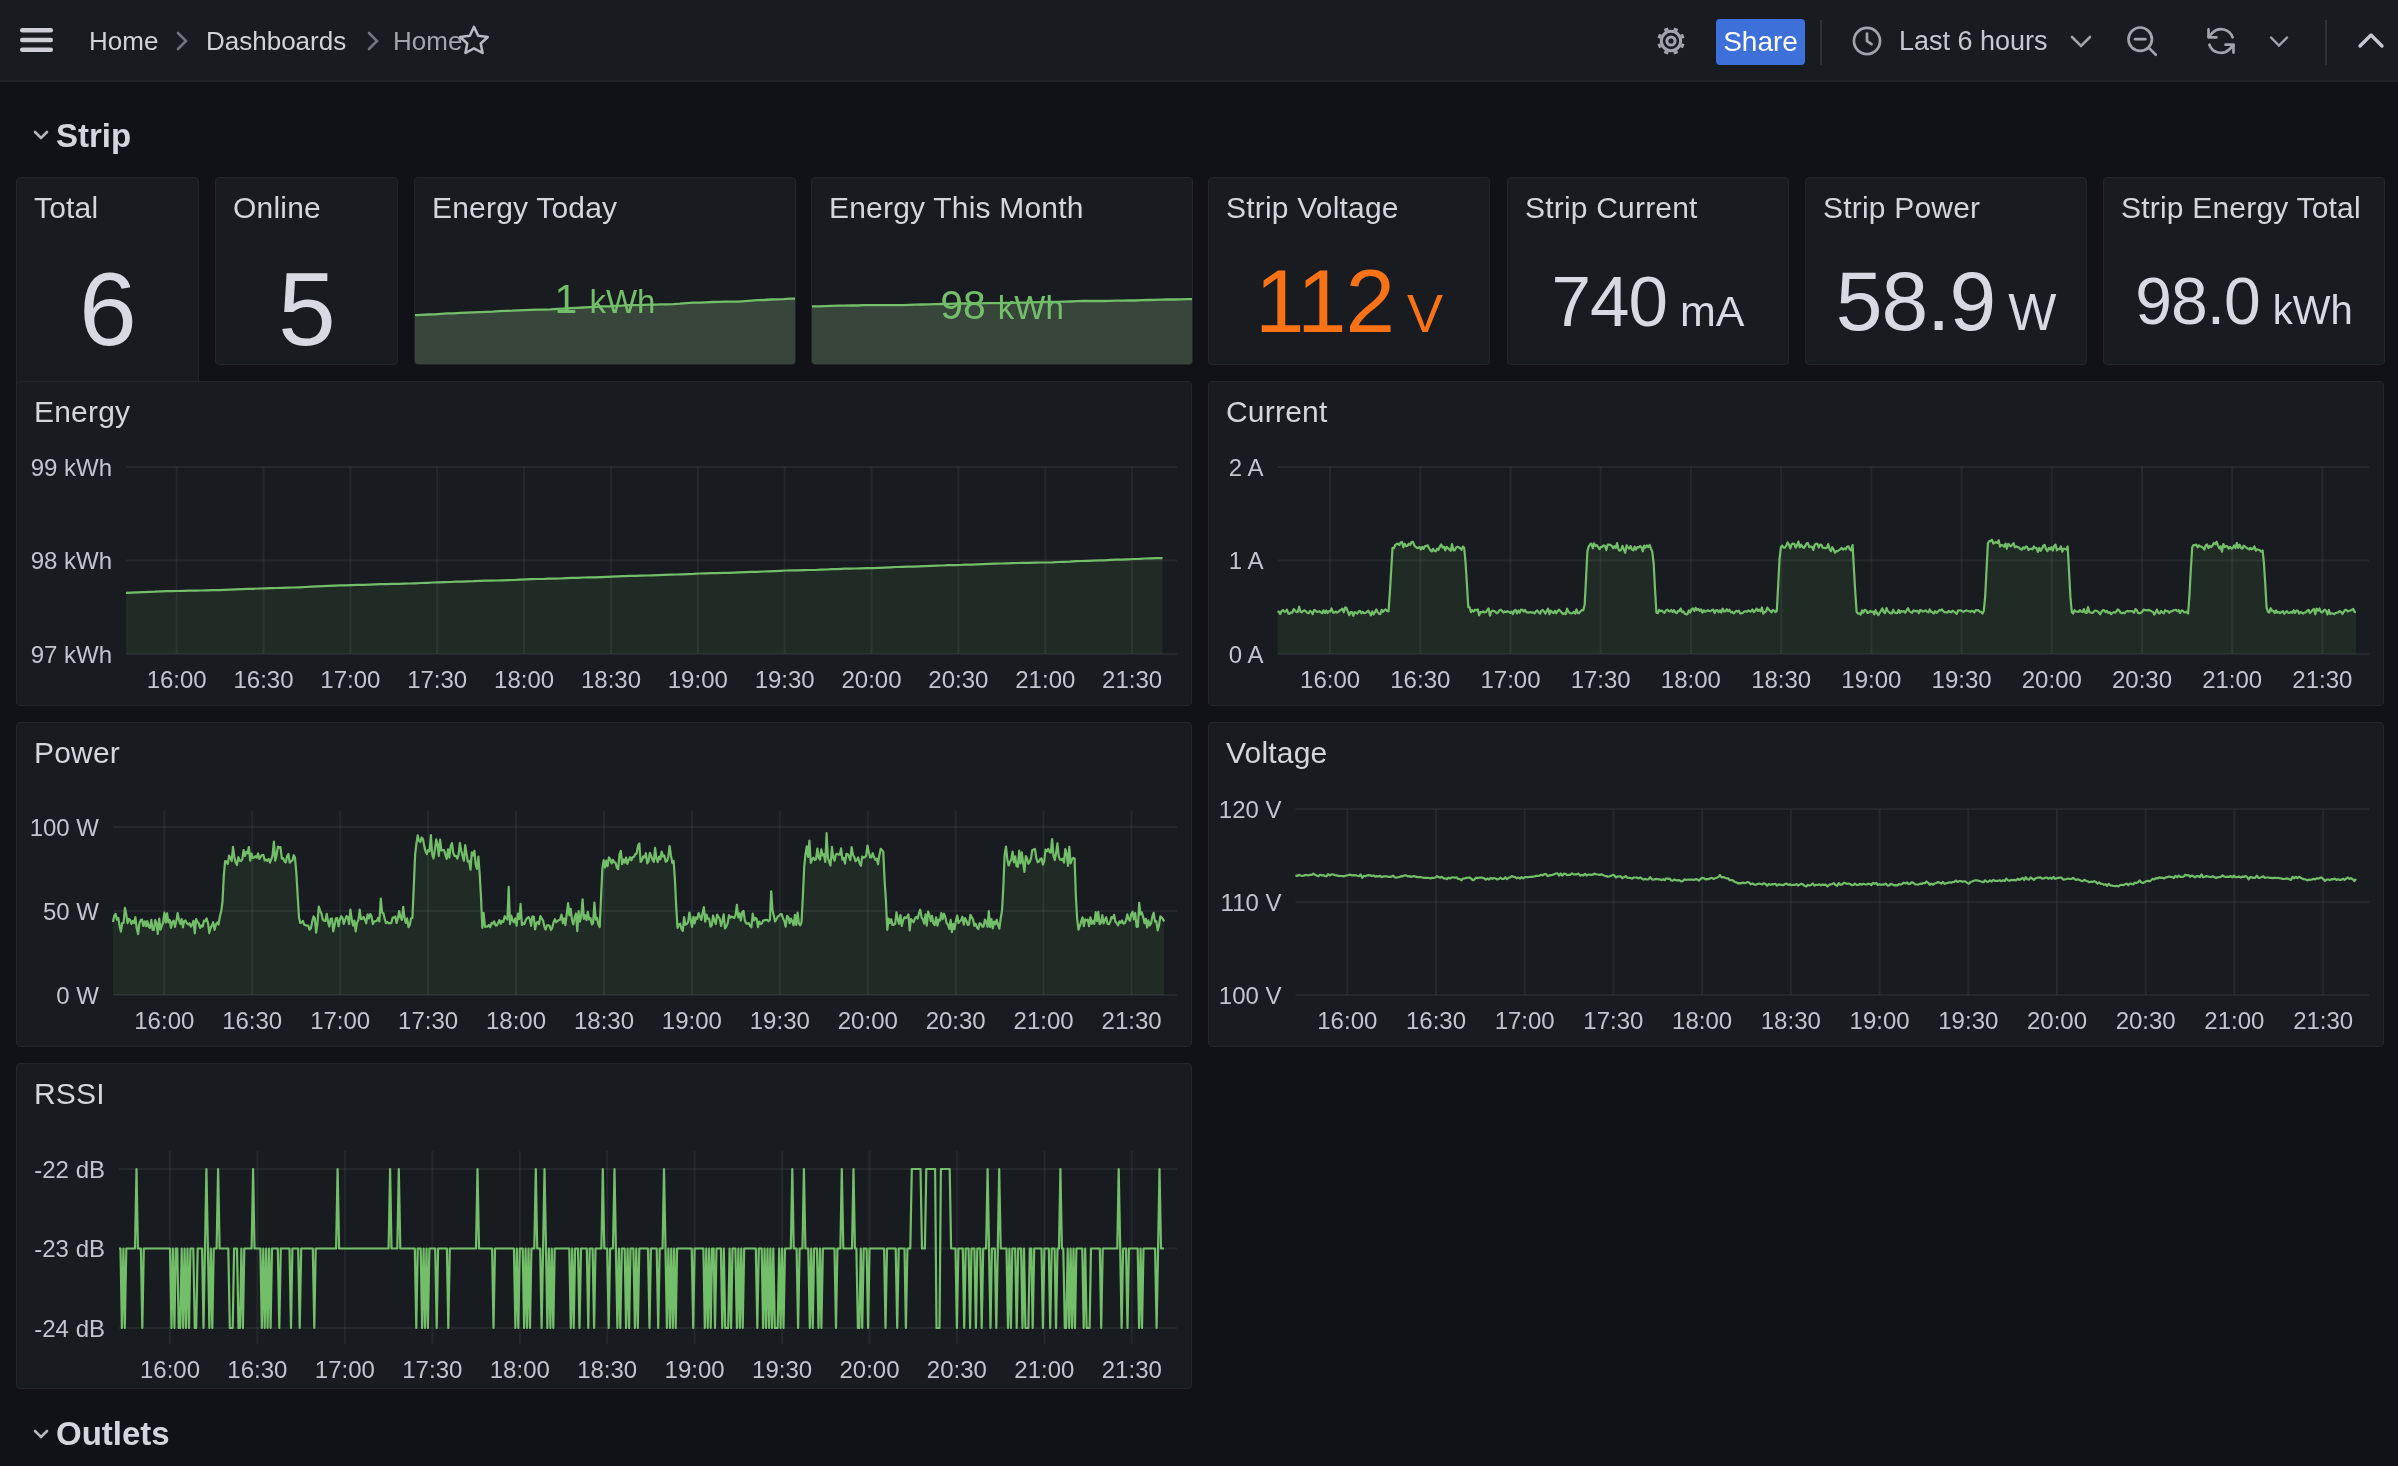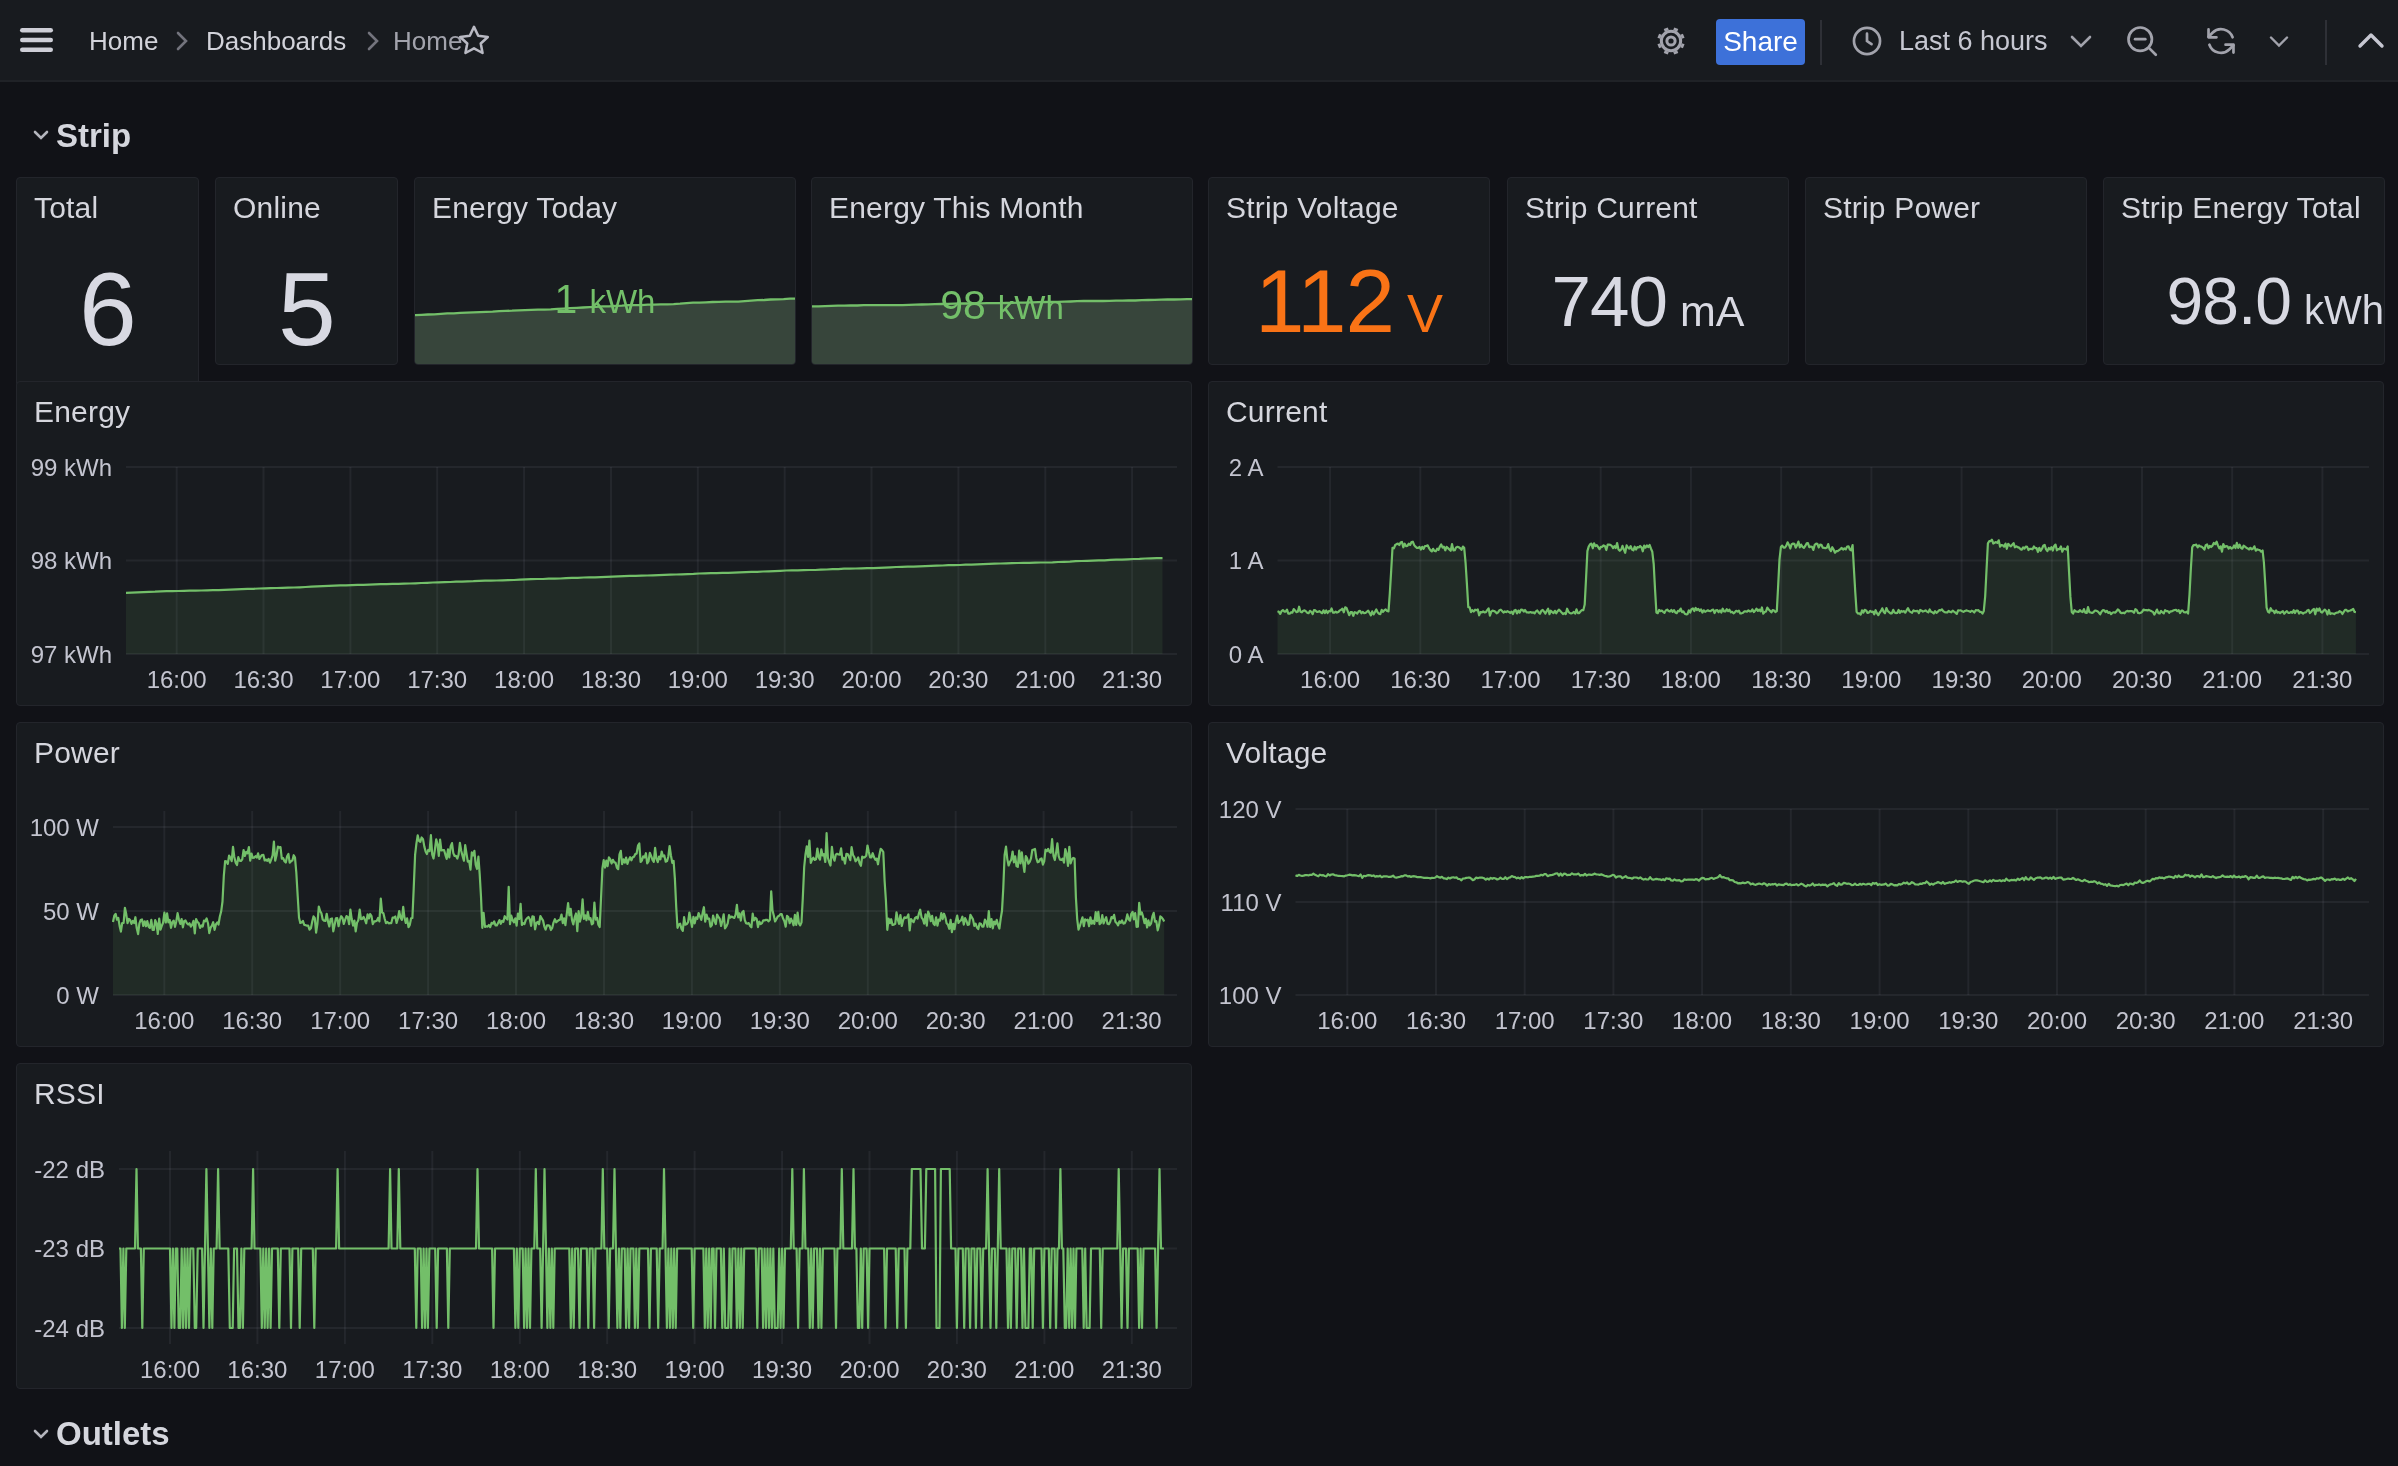--- a/index.html
+++ b/index.html
@@ -103,24 +103,25 @@
 <div class="panel" style="left:1208px;top:177px;width:282px;height:188px">
     <div class="ptitle">Strip Voltage</div>
     <div style="position:absolute;left:0;top:123px;width:100%;text-align:center;transform:translateY(-50%);color:#f97316;white-space:nowrap"><span style="font-size:89px;font-weight:500;letter-spacing:-1px">112</span><span style="font-size:54px;font-weight:500;margin-left:13px">V</span></div>
   </div>
 <div class="panel" style="left:1507px;top:177px;width:282px;height:188px">
     <div class="ptitle">Strip Current</div>
     <div style="position:absolute;left:0;top:123px;width:100%;text-align:center;transform:translateY(-50%);color:#d8d9e2;white-space:nowrap"><span style="font-size:71px;font-weight:500;letter-spacing:-1px">740</span><span style="font-size:43px;font-weight:500;margin-left:13px">mA</span></div>
   </div>
 <div class="panel" style="left:1805px;top:177px;width:282px;height:188px">
     <div class="ptitle">Strip Power</div>
+    <div style="position:absolute;left:0;top:123px;width:100%;text-align:center;transform:translateY(-50%);color:#d8d9e2;white-space:nowrap"><span style="font-size:84px;font-weight:500;letter-spacing:-1px">58.9</span><span style="font-size:51px;font-weight:500;margin-left:13px">W</span></div>
   </div>
 <div class="panel" style="left:2103px;top:177px;width:282px;height:188px">
     <div class="ptitle">Strip Energy Total</div>
-    <div style="position:absolute;left:0;top:123px;width:100%;text-align:right;transform:translateY(-50%);color:#d8d9e2;white-space:nowrap"><span style="font-size:66px;font-weight:500;letter-spacing:-1px">98.0</span><span style="font-size:40px;font-weight:500;margin-left:13px">kWh</span></div>
+    <div style="position:absolute;left:0;top:123px;width:100%;text-align:center;transform:translateY(-50%);color:#d8d9e2;white-space:nowrap"><span style="font-size:66px;font-weight:500;letter-spacing:-1px">98.0</span><span style="font-size:40px;font-weight:500;margin-left:13px">kWh</span></div>
   </div>
 <div class="panel" style="left:16px;top:381px;width:1176px;height:325px">
     <svg width="1176" height="325" viewBox="0 0 1176 325" style="position:absolute;left:0;top:0">
       <line x1="109.0" y1="85.0" x2="1160" y2="85.0" stroke="rgba(204,204,220,0.07)" stroke-width="2"></line>
       <line x1="109.0" y1="178.5" x2="1160" y2="178.5" stroke="rgba(204,204,220,0.07)" stroke-width="2"></line>
       <line x1="109.0" y1="272.0" x2="1160" y2="272.0" stroke="rgba(204,204,220,0.07)" stroke-width="2"></line>
       <line x1="159.7" y1="85" x2="159.7" y2="272" stroke="rgba(204,204,220,0.07)" stroke-width="2"></line>
       <line x1="246.5" y1="85" x2="246.5" y2="272" stroke="rgba(204,204,220,0.07)" stroke-width="2"></line>
       <line x1="333.4" y1="85" x2="333.4" y2="272" stroke="rgba(204,204,220,0.07)" stroke-width="2"></line>
       <line x1="420.2" y1="85" x2="420.2" y2="272" stroke="rgba(204,204,220,0.07)" stroke-width="2"></line>

